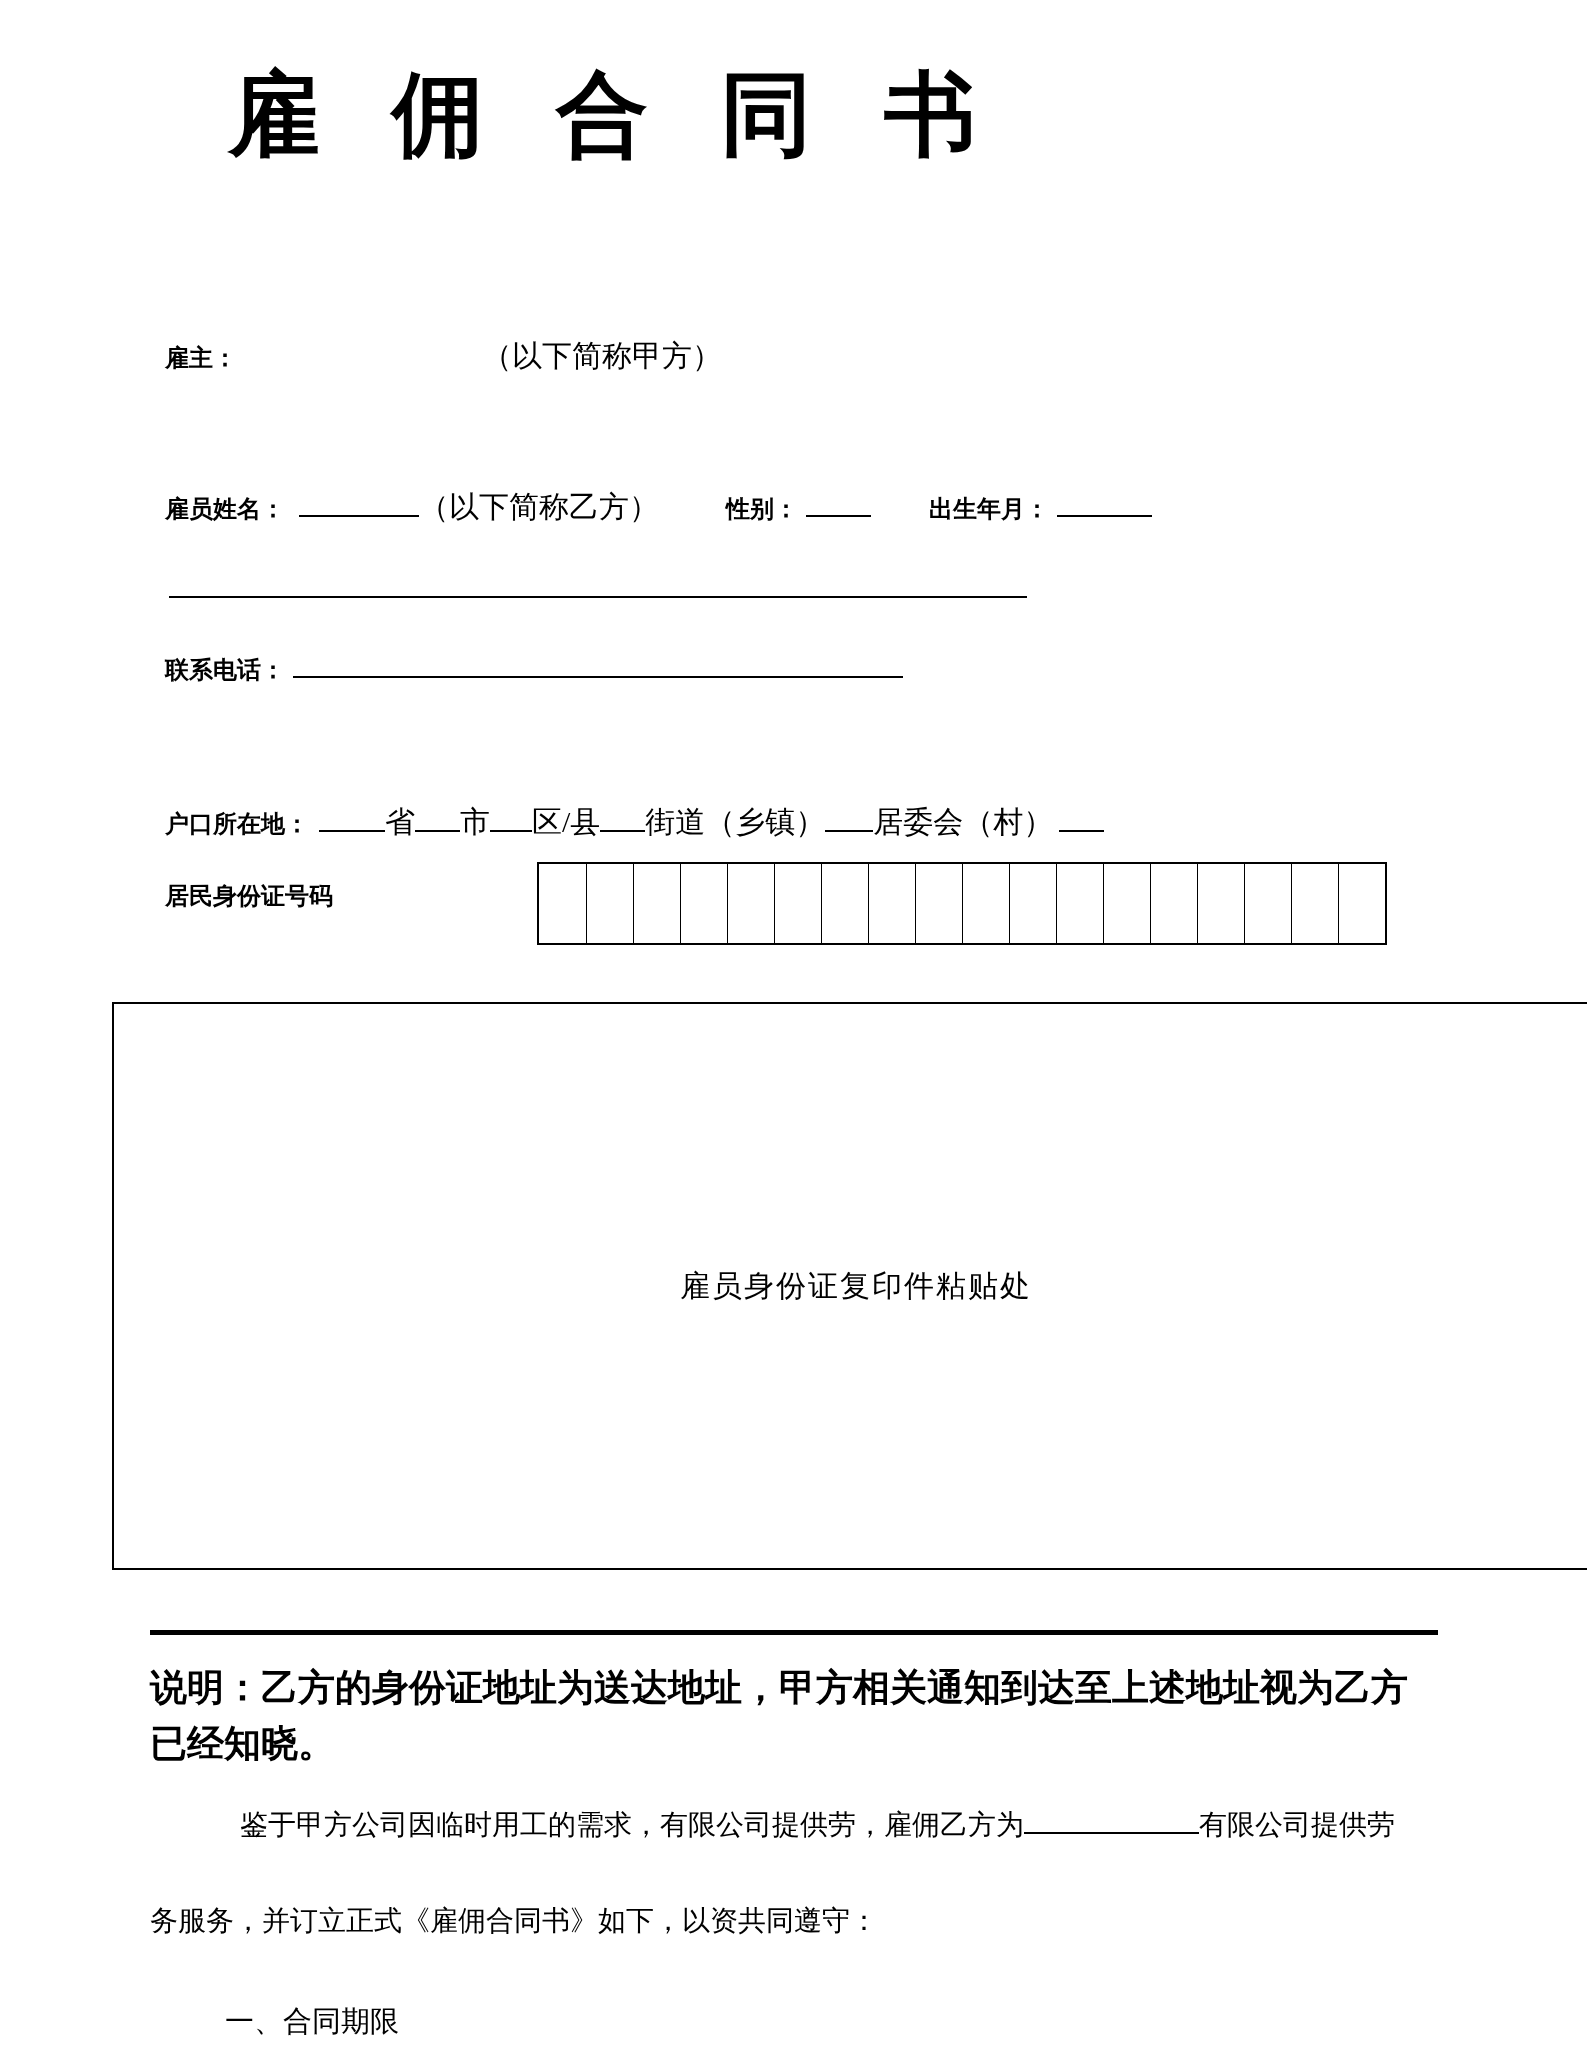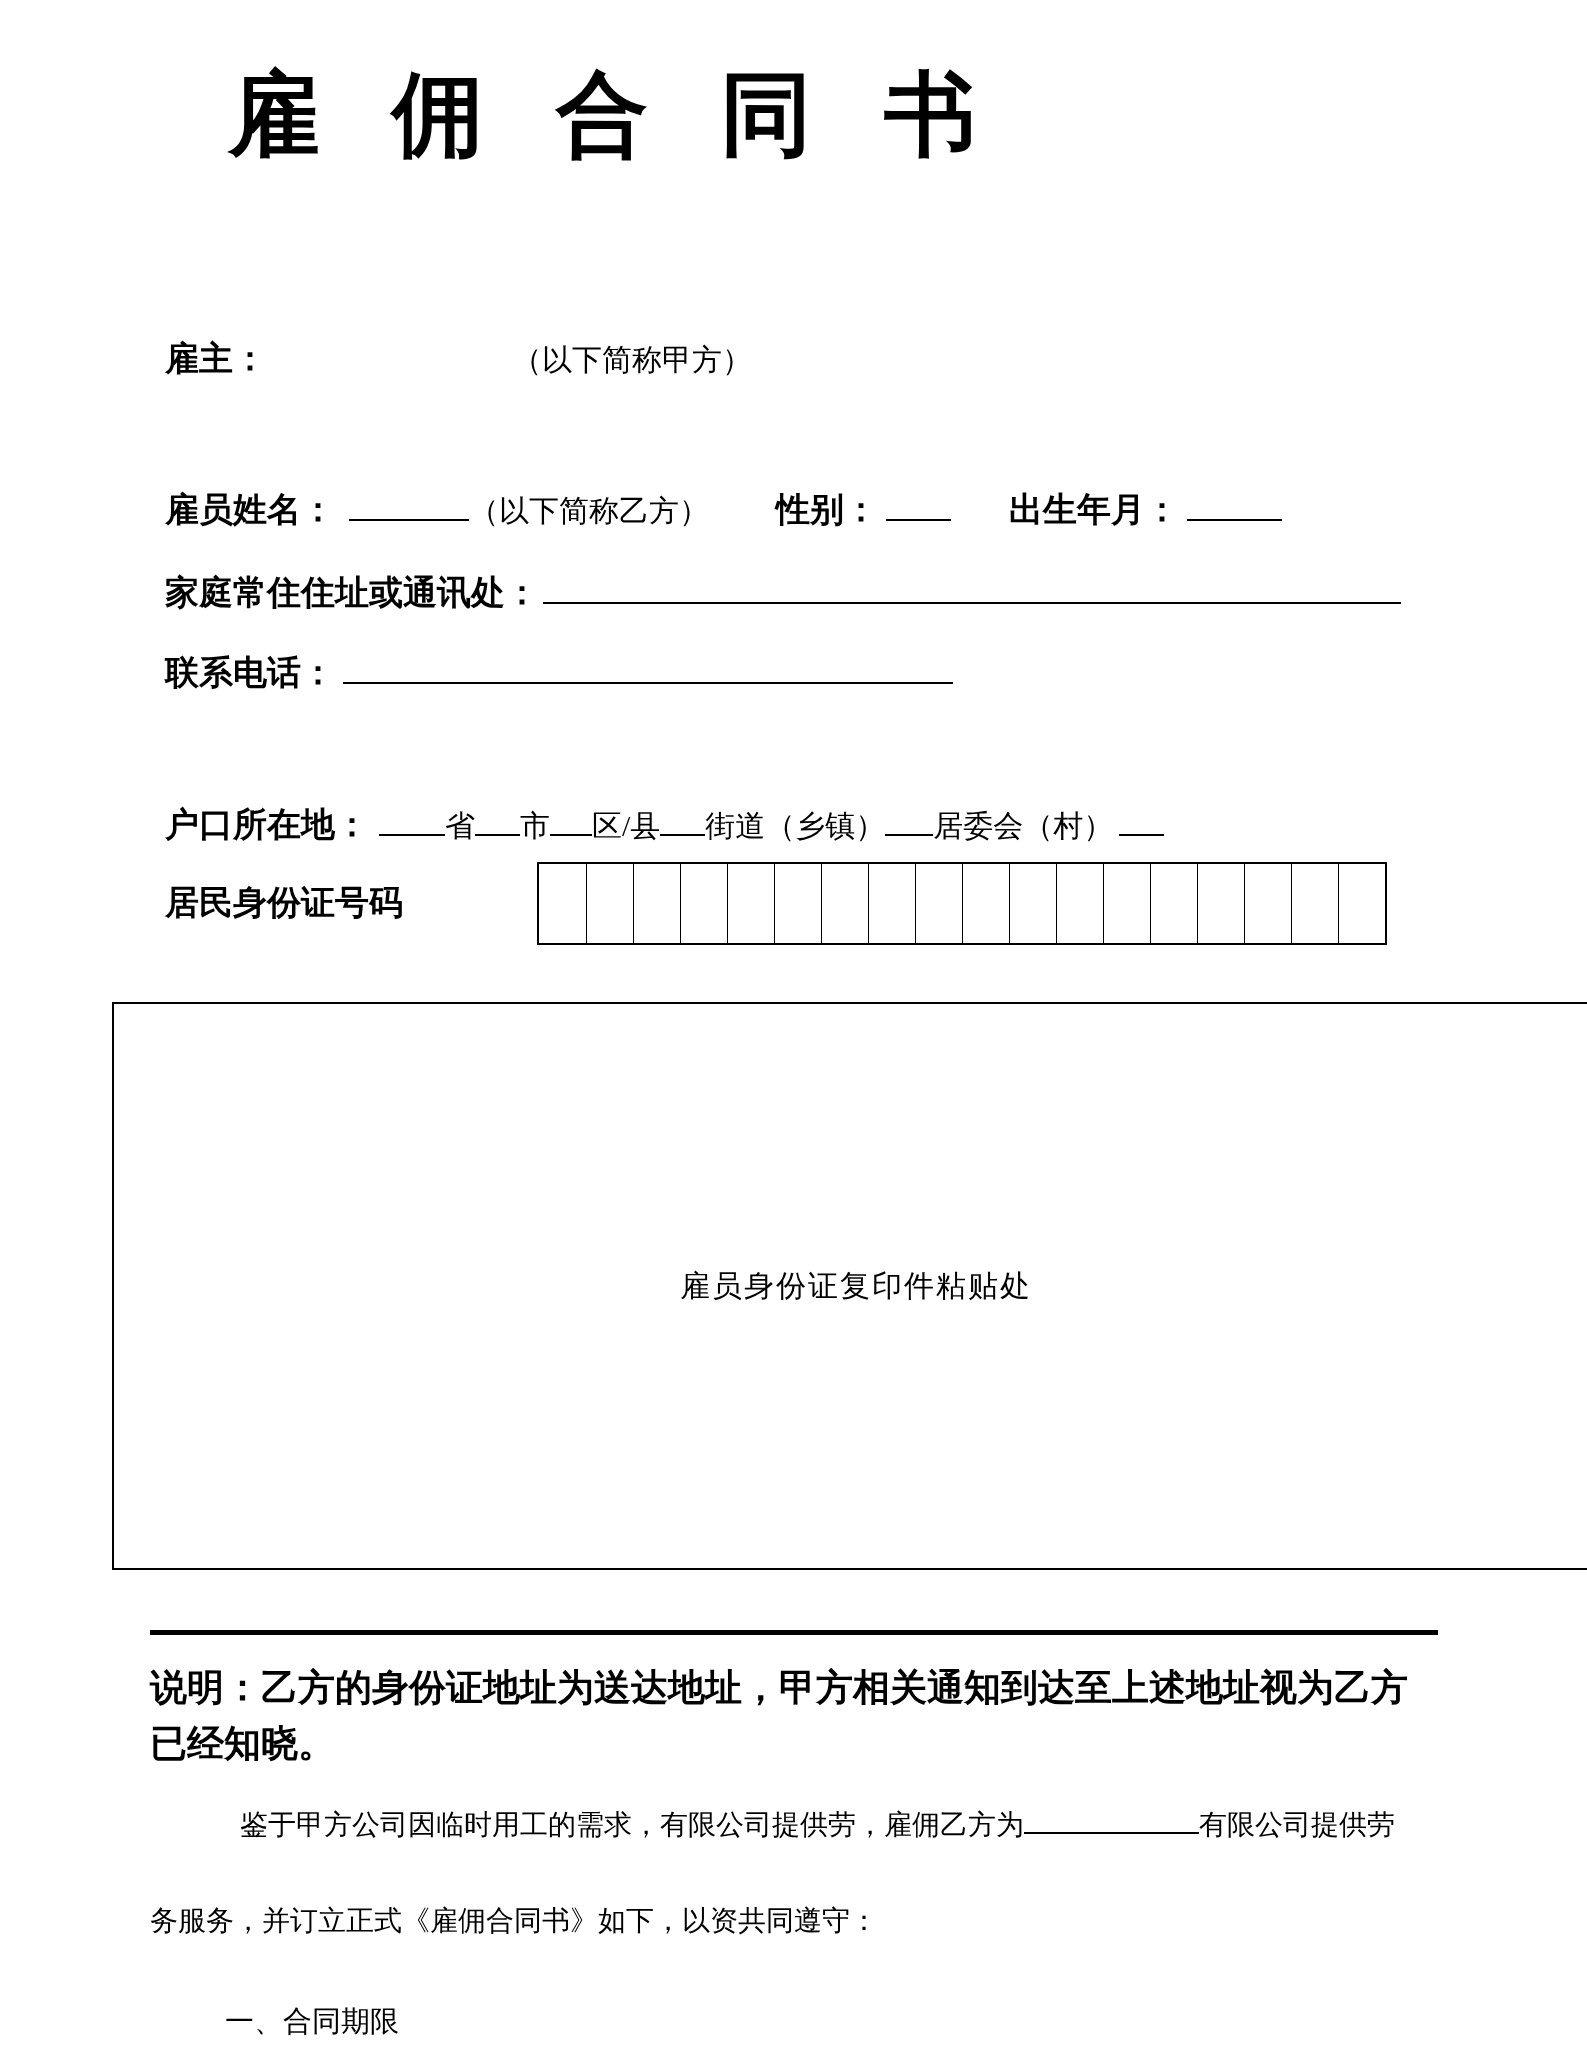--- a/index.html
+++ b/index.html
@@ -12,21 +12,21 @@
   }
   .abs { position: absolute; }
   .title {
     font-size: 92px;
     font-weight: bold;
     letter-spacing: 72px;
     white-space: nowrap;
     line-height: 1.25;
   }
   .row { white-space: nowrap; }
-  .lbl { font-weight: bold; font-size: 34px; }
+  .lbl { font-weight: bold; font-size: 24px; }
   .txt { font-size: 30px; }
   .blank {
     display: inline-block;
     border-bottom: 2px solid #000;
     height: 28px;
     vertical-align: baseline;
   }
   .blank.small { height: 24px; }
   .id-cells { display: flex; border: 2px solid #000; background: #fff; }
   .id-cell { width: 47px; height: 79px; border-left: 1px solid #000;
@@ -50,21 +50,21 @@
 
 <div class="abs row" style="left:165px; top:336px;">
   <span class="lbl">雇主：</span><span class="txt" style="margin-left:245px;">（以下简称甲方）</span>
 </div>
 
 <div class="abs row" style="left:165px; top:487px;">
   <span class="lbl">雇员姓名：</span><span class="blank" style="width:120px; margin-left:14px;"></span><span class="txt" style="">（以下简称乙方）</span><span class="lbl" style="margin-left:67px;">性别：</span><span class="blank" style="width:65px; margin-left:8px;"></span><span class="lbl" style="margin-left:58px;">出生年月：</span><span class="blank" style="width:95px; margin-left:8px;"></span>
 </div>
 
 <div class="abs row" style="left:165px; top:570px;">
-  <span class="lbl">家庭常住住址或通讯处：</span><span class="blank" style="width:858px; margin-left:4px;"></span>
+  <span class="blank" style="width:858px; margin-left:4px;"></span>
 </div>
 
 <div class="abs row" style="left:165px; top:650px;">
   <span class="lbl">联系电话：</span><span class="blank" style="width:610px; margin-left:8px;"></span>
 </div>
 
 <div class="abs row" style="left:165px; top:802px;">
   <span class="lbl">户口所在地：</span><span class="blank small" style="width:66px; margin-left:10px;"></span><span class="txt">省</span><span class="blank small" style="width:45px;"></span><span class="txt">市</span><span class="blank small" style="width:42px;"></span><span class="txt">区/县</span><span class="blank small" style="width:45px;"></span><span class="txt">街道（乡镇）</span><span class="blank small" style="width:48px;"></span><span class="txt">居委会（村）</span><span class="blank small" style="width:45px; margin-left:6px;"></span>
 </div>
 

